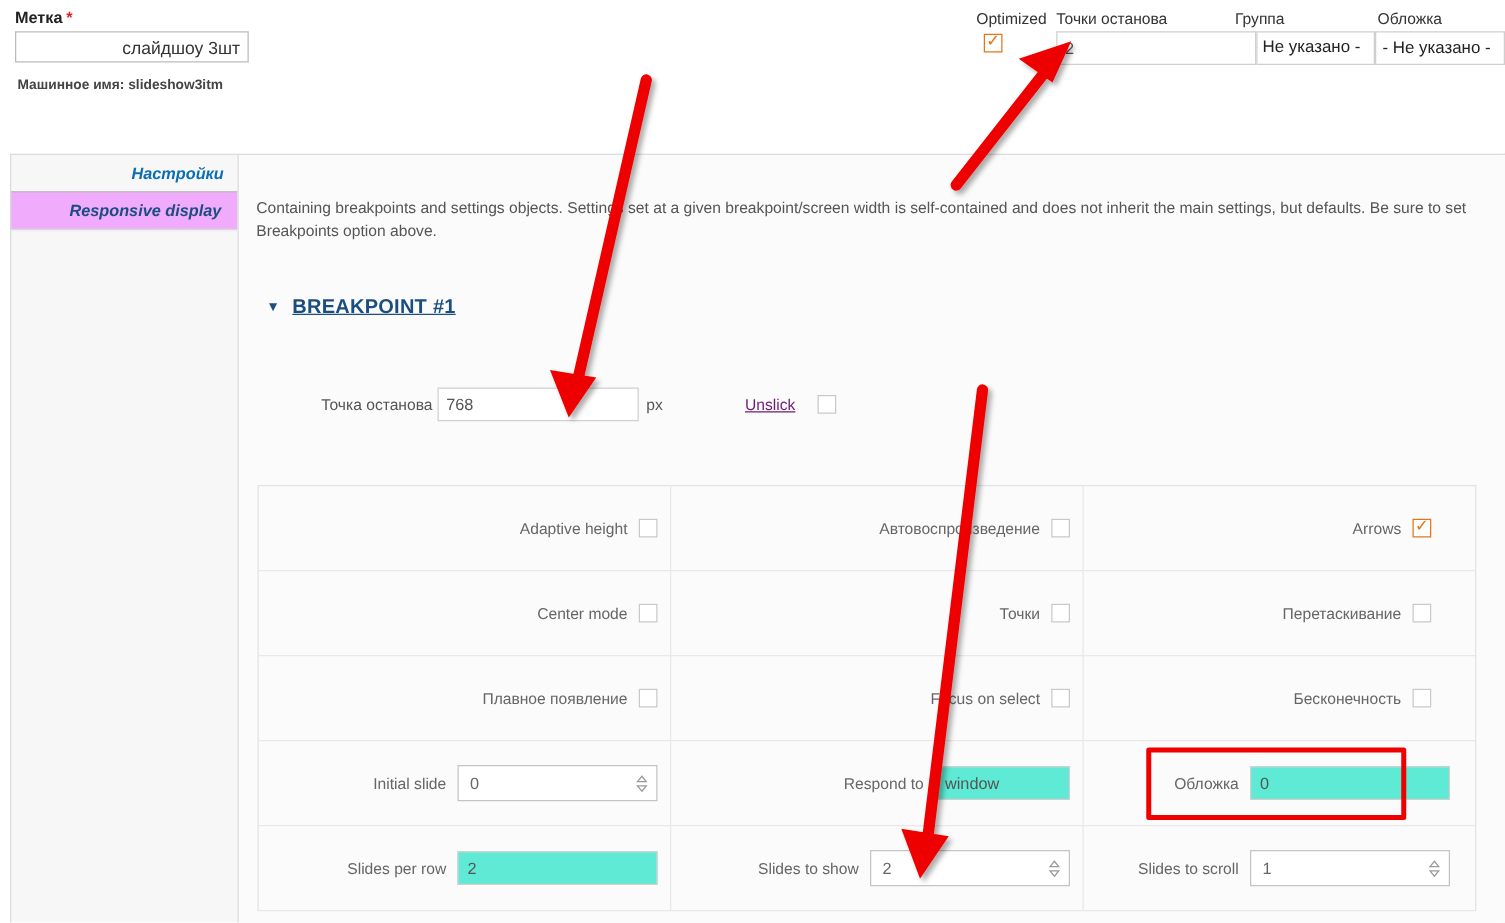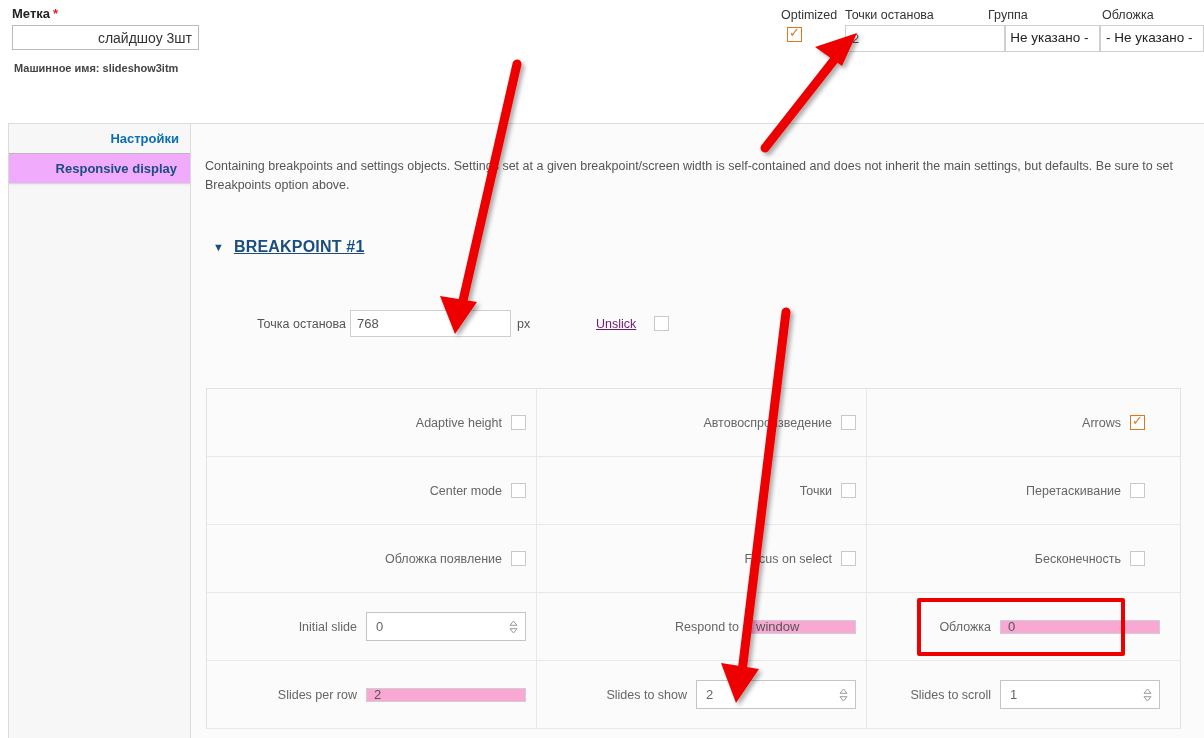--- a/index.html
+++ b/index.html
@@ -82,21 +82,21 @@
     border-bottom: none;
   }
   .vt-list {
     position: absolute; left: 9px; top: 124px;
     width: 182px; height: 614px;
   }
   .vt-item {
     text-align: right;
     padding: 7px 12px 7px 10px;
     font-size: 13px; font-weight: bold;
-    color: #0b6eb5; cursor: pointer;
+    color: #0b6eb5; cursor: pointer; font-style: italic;
   }
   .vt-item.active {
     background: #f0abfc;
     color: #1a4d80;
     border-top: 1px solid #b9b9b9;
     border-bottom: 1px solid #d8d8d8;
     padding-right: 14px;
     box-shadow: 0 1px 2px rgba(0,0,0,0.06);
     width: 182px;
   }
@@ -172,22 +172,22 @@
     position: relative;
   }
   .gcell:last-child { border-right: none; }
   .gcell.c1 { width: 330px; }
   .gcell.c2 { width: 330px; }
   .gcell.c3 { width: 313px; }
 
   .cell-lbl { font-size: 12.5px; color: #666; margin-right: 9px; white-space: nowrap; }
 
   .txt-input {
-    width: 160px; height: 14px;
-    border: 1px solid #cfcfcf; background: #f9a8d4;
+    width: 160px; height: 27px;
+    border: 1px solid #cfcfcf; background: #5eead4;
     font-family: "Liberation Sans", sans-serif;
     font-size: 13px; color: #555;
     padding: 2px 7px; outline: none;
   }
   .txt-input.w108 { width: 108px; }
   .num-wrap { position: relative; display: inline-block; }
   .num-input {
     width: 160px; height: 29px;
     border: 1px solid #c4c4c4; background: #fff;
     font-family: "Liberation Sans", sans-serif;
@@ -306,21 +306,21 @@
           <span class="chk"></span>
         </div>
         <div class="gcell c3">
           <span class="cell-lbl">Перетаскивание</span>
           <span class="chk"></span>
         </div>
       </div>
 
       <div class="grow">
         <div class="gcell c1">
-          <span class="cell-lbl">Обложка появление</span>
+          <span class="cell-lbl">Плавное появление</span>
           <span class="chk"></span>
         </div>
         <div class="gcell c2">
           <span class="cell-lbl">Focus on select</span>
           <span class="chk"></span>
         </div>
         <div class="gcell c3">
           <span class="cell-lbl">Бесконечность</span>
           <span class="chk"></span>
         </div>

